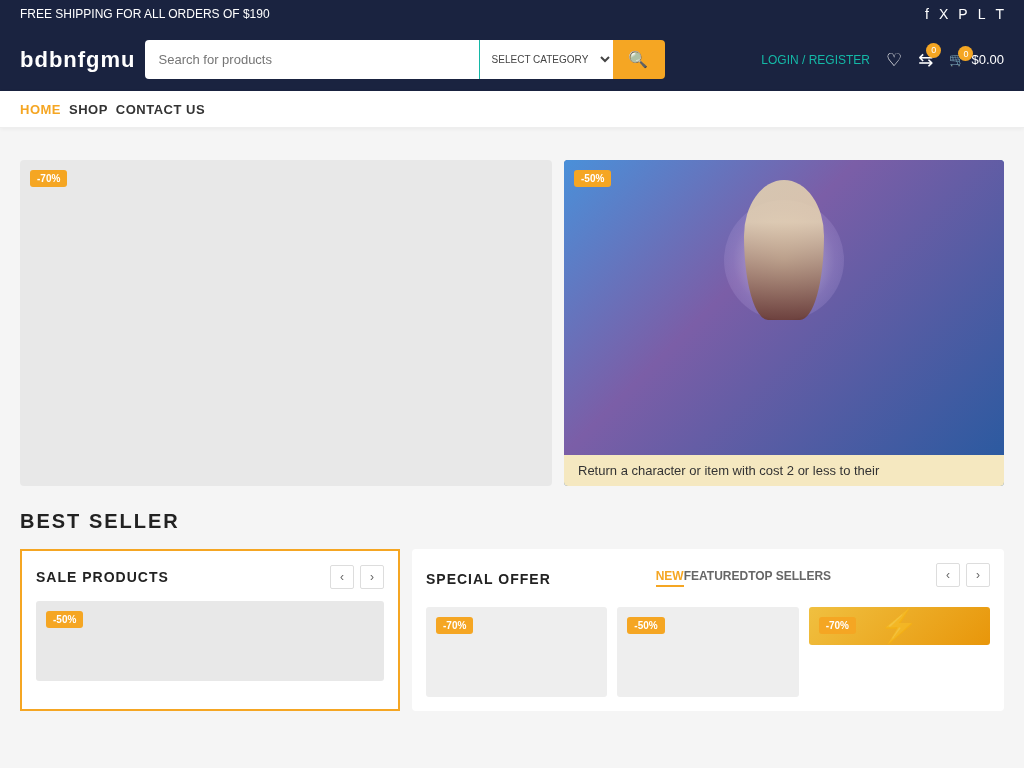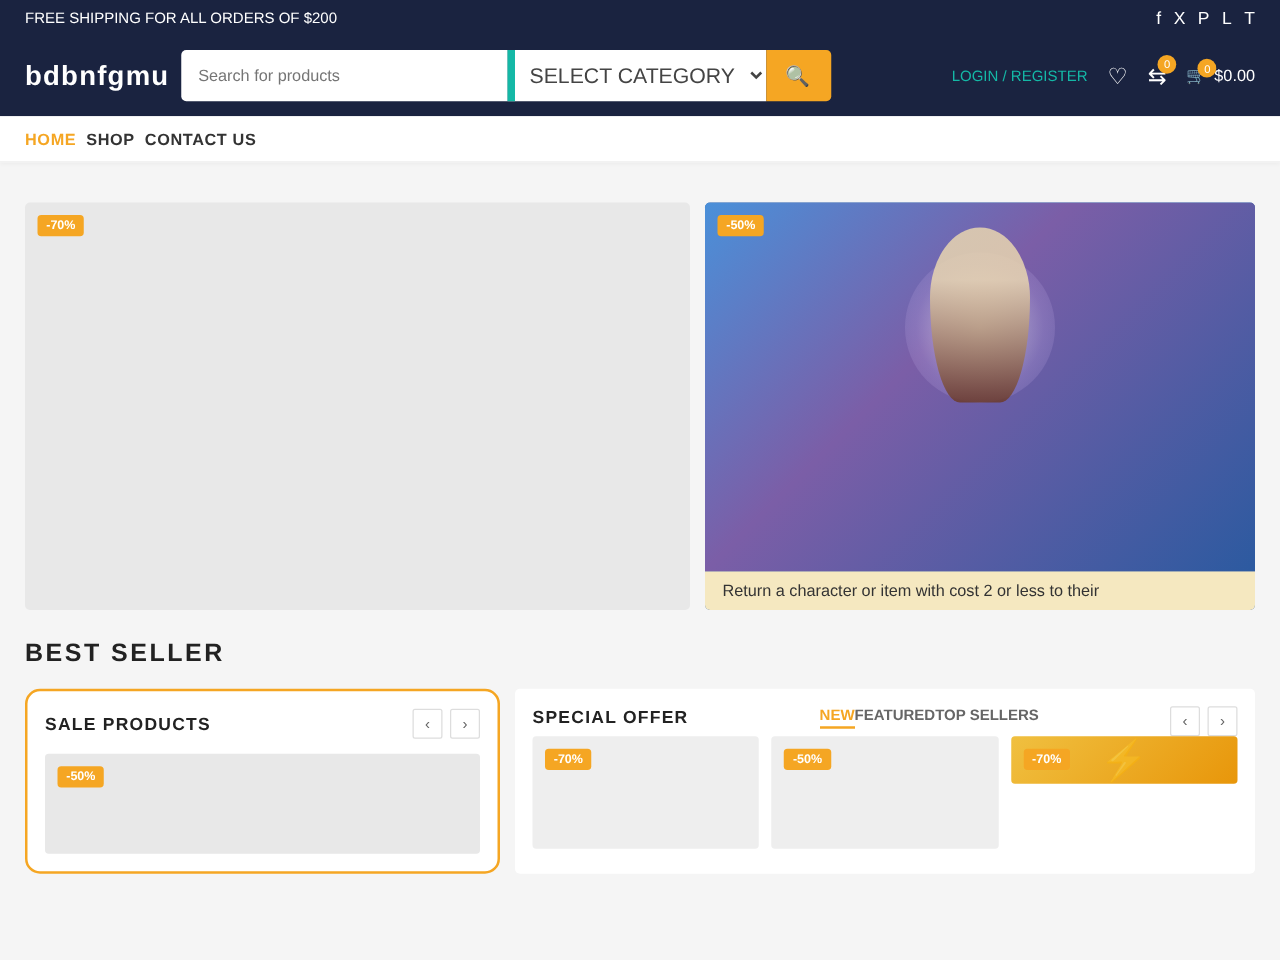--- a/index.html
+++ b/index.html
@@ -50,23 +50,23 @@
       padding: 10px 14px;
       border: none;
       outline: none;
       font-size: 13px;
       border-radius: 4px 0 0 4px;
       background: #fff;
     }
     .category-select {
       background: #fff;
       border: none;
-      border-left: 6px solid #14b8a6;
+      border-left: 1px solid #14b8a6;
       padding: 10px 8px;
-      font-size: 17px;
+      font-size: 10px;
       color: #444;
       cursor: pointer;
       outline: none;
     }
     .search-btn {
       background: #f5a623;
       border: none;
       padding: 10px 16px;
       cursor: pointer;
       border-radius: 0 4px 4px 0;
@@ -255,21 +255,21 @@
     
     .bottom-grid {
       display: flex;
       gap: 12px;
     }
 
     
     .sale-products-panel {
       width: 380px;
       border: 2px solid #f5a623;
-      border-radius: 12px;
+      border-radius: 0;
       padding: 14px;
       background: #fff;
     }
     .panel-header {
       display: flex;
       align-items: center;
       justify-content: space-between;
       margin-bottom: 12px;
     }
     .panel-title {
@@ -306,23 +306,23 @@
 
     
     .special-offer-panel {
       flex: 1;
       background: #fff;
       padding: 14px;
       border-radius: 4px;
     }
     .special-offer-header {
       display: flex;
-      align-items: flex-start;
+      align-items: flex-end;
       justify-content: space-between;
-      margin-bottom: 0;
+      margin-bottom: 20px;
     }
     .special-offer-title {
       font-size: 14px;
       font-weight: bold;
       letter-spacing: 1px;
       text-transform: uppercase;
       color: #222;
     }
     .offer-tabs {
       display: flex;
@@ -376,21 +376,21 @@
     .pokemon-card::before {
       content: '⚡';
       font-size: 32px;
       opacity: 0.4;
     }
   </style>
 </head>
 <body>
 
 <div class="announcement-bar">
-  <span>FREE SHIPPING FOR ALL ORDERS OF $200</span>
+  <span>FREE SHIPPING FOR ALL ORDERS OF $190</span>
   <div class="social-icons">
     <span class="social-icon">f</span>
     <span class="social-icon">X</span>
     <span class="social-icon">P</span>
     <span class="social-icon">L</span>
     <span class="social-icon">T</span>
   </div>
 </div>
 
 <div class="header">

